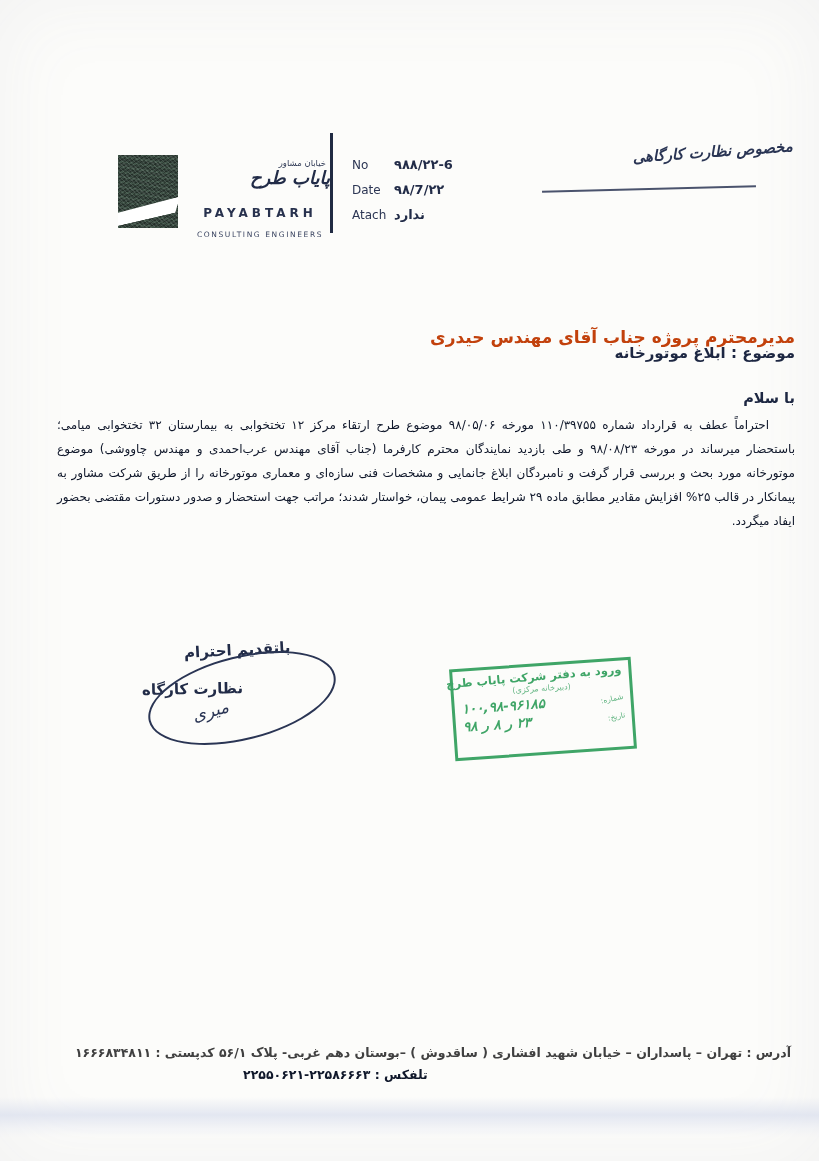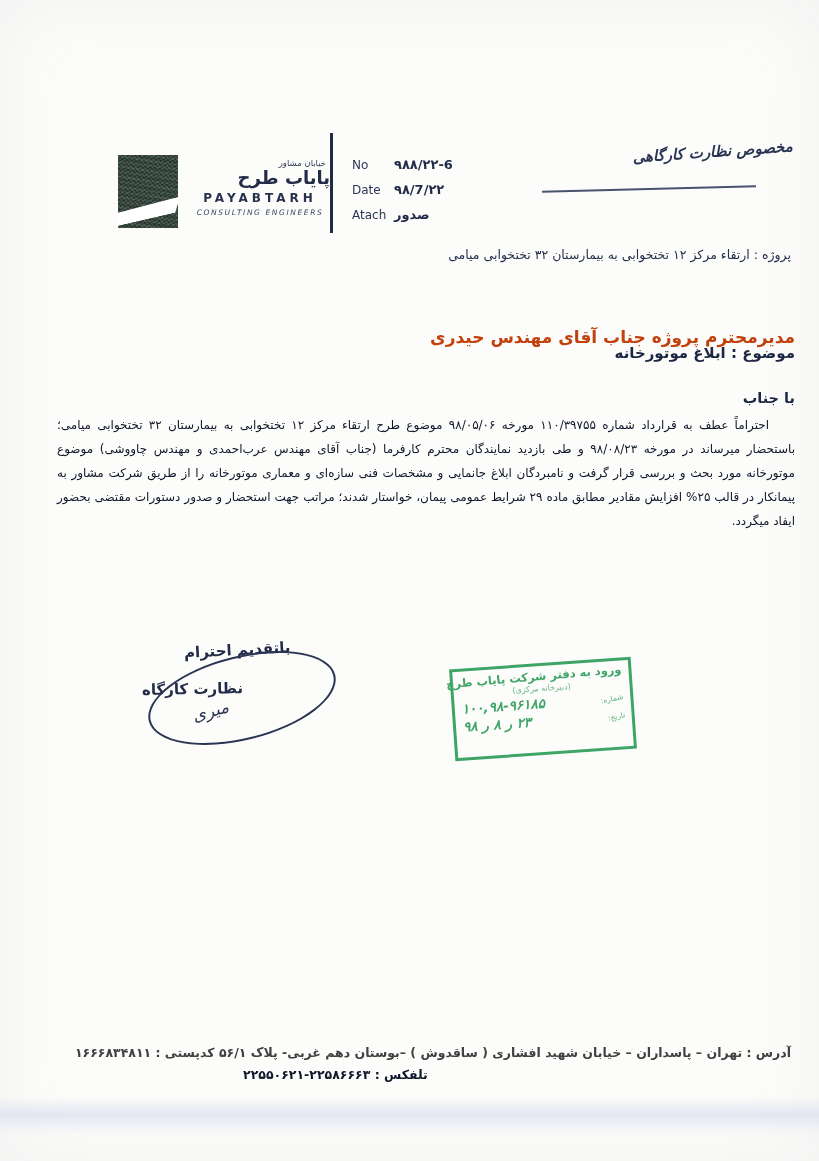--- a/index.html
+++ b/index.html
@@ -22,23 +22,23 @@
     background-image:
       repeating-linear-gradient(47deg, rgba(255,255,255,.10) 0 1px, transparent 1px 3px),
       repeating-linear-gradient(-31deg, rgba(0,0,0,.30) 0 1px, transparent 1px 3px),
       repeating-linear-gradient(8deg, rgba(90,120,100,.35) 0 2px, transparent 2px 5px);
     overflow:hidden;}
   .logo-stripe{position:absolute;left:-8%;bottom:9px;width:116%;height:15px;background:#ffffff;
     transform:rotate(-13deg);clip-path:polygon(0 15%,100% 0,88% 100%,0 100%);}
   .firm{position:absolute;left:186px;top:158px;width:148px;}
   .firm-fa-small{font-size:8.5px;text-align:right;padding-right:8px;color:#333d58;}
   .firm-fa{font-size:18px;font-weight:700;text-align:right;padding-right:4px;margin-top:-1px;
-    direction:rtl;color:#222c48;}
-  .firm-en{font-size:12px;font-weight:700;letter-spacing:4px;text-align:center;margin-top:3px;color:#28324e;}
-  .firm-en-sub{font-size:7.5px;letter-spacing:1.6px;text-align:center;margin-top:3px;color:#3a4460;font-style:italic;}
+    direction:rtl;color:#222c48;font-style:italic;}
+  .firm-en{font-size:12px;font-weight:700;letter-spacing:4px;text-align:center;margin-top:18px;color:#28324e;}
+  .firm-en-sub{font-size:7.5px;letter-spacing:1.6px;text-align:center;margin-top:10px;color:#3a4460;}
   .vline{position:absolute;left:330px;top:133px;width:3px;height:100px;background:#202a42;}
   .fields{position:absolute;left:352px;top:157px;width:130px;}
   .field-row{display:flex;align-items:center;margin-bottom:10px;}
   .field-label{width:42px;font-size:12px;color:#2c3654;}
   .field-value{font-size:13px;font-weight:700;direction:ltr;unicode-bidi:isolate;color:#222c48;}
   
   .project{position:absolute;top:247px;right:28px;font-size:12.5px;direction:rtl;color:#26304d;}
   
   .to-line{position:absolute;top:327px;right:24px;font-size:17px;font-weight:700;direction:rtl;color:#c2410c;}
   .subject-line{position:absolute;top:344px;right:24px;font-size:15px;font-weight:700;direction:rtl;color:#1d2742;}
@@ -98,29 +98,28 @@
     <div class="field-row">
       <span class="field-label">No</span>
       <span class="field-value">۹۸۸/۲۲-6</span>
     </div>
     <div class="field-row">
       <span class="field-label">Date</span>
       <span class="field-value">۹۸/7/۲۲</span>
     </div>
     <div class="field-row">
       <span class="field-label">Atach</span>
-      <span class="field-value">صدور</span>
+      <span class="field-value">ندارد</span>
     </div>
   </div>
 
-  <div class="project">پروژه :  ارتقاء مرکز ۱۲ تختخوابی به بیمارستان ۳۲ تختخوابی میامی</div>
 
   <div class="to-line">مدیرمحترم پروژه جناب آقای مهندس حیدری</div>
   <div class="subject-line">موضوع : ابلاغ موتورخانه</div>
-  <div class="salutation">با جناب</div>
+  <div class="salutation">با سلام</div>
 
   <div class="body-text">احتراماً عطف به قرارداد شماره ۱۱۰/۳۹۷۵۵ مورخه ۹۸/۰۵/۰۶ موضوع طرح ارتقاء مرکز ۱۲ تختخوابی به بیمارستان ۳۲ تختخوابی میامی؛ باستحضار میرساند در مورخه ۹۸/۰۸/۲۳ و طی بازدید نمایندگان محترم کارفرما (جناب آقای مهندس عرب‌احمدی و مهندس چاووشی) موضوع موتورخانه مورد بحث و بررسی قرار گرفت و نامبردگان ابلاغ جانمایی و مشخصات فنی سازه‌ای و معماری موتورخانه را از طریق شرکت مشاور به پیمانکار در قالب ۲۵% افزایش مقادیر مطابق ماده ۲۹ شرایط عمومی پیمان، خواستار شدند؛ مراتب جهت استحضار و صدور دستورات مقتضی بحضور ایفاد میگردد.</div>
 
   <div class="closing">باتقدیم احترام</div>
   <div class="role">نظارت کارگاه</div>
   <div class="sig-ellipse"></div>
   <div class="sig-name">میری</div>
 
   <div class="stamp" style="border-color: rgb(47, 158, 91); color: rgb(47, 158, 91);">
     <div class="stamp-line1">ورود به دفتر شرکت پایاب طرح</div>

